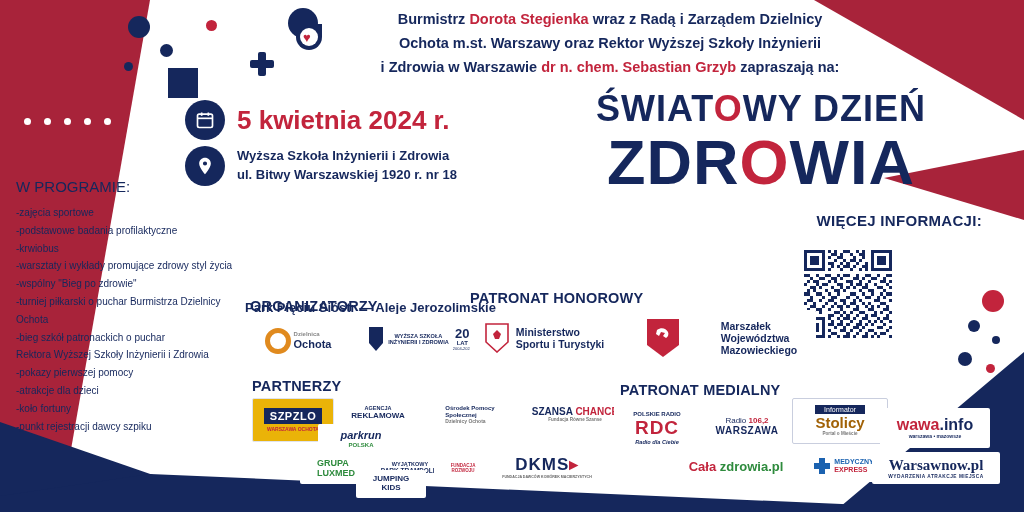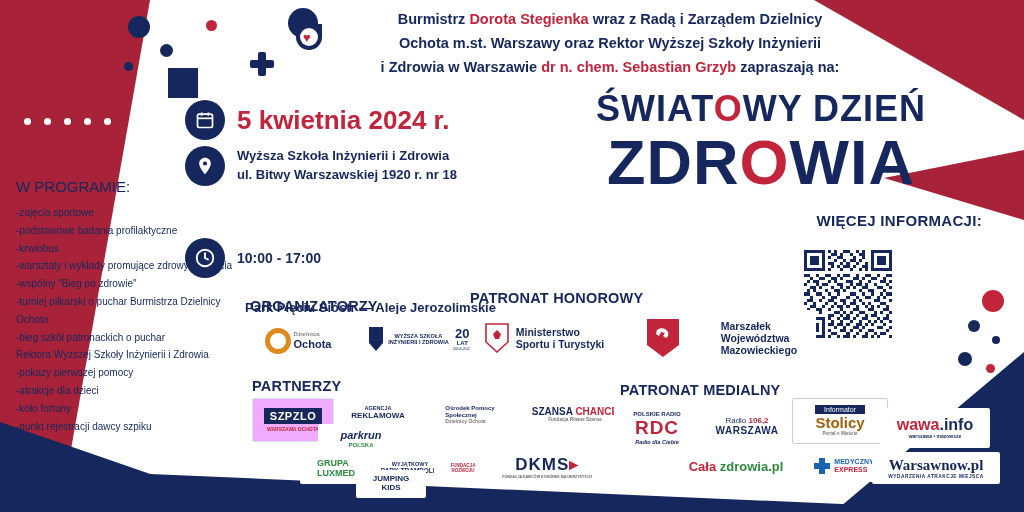--- a/index.html
+++ b/index.html
@@ -472,29 +472,20 @@
       <div class="addr">
         <div>Wyższa Szkoła Inżynierii i Zdrowia</div>
         <div>ul. Bitwy Warszawskiej 1920 r. nr 18</div>
       </div>
     </div>
 
     <div style="position:relative;height:46px;">
       <div class="park">Park Pięciu Sióstr — Aleje Jerozolimskie</div>
     </div>
 
-    <div class="row">
-      <div class="ic">
-        <svg width="22" height="22" viewBox="0 0 24 24" fill="none" stroke="#ffffff" stroke-width="2">
-          <circle cx="12" cy="12" r="9"></circle>
-          <polyline points="12,6 12,12 16,14"></polyline>
-        </svg>
-      </div>
-      <div class="hours">10:00 - 17:00</div>
-    </div>
   </div>
 
   <div class="sec-title" style="left:250px;top:298px;">ORGANIZATORZY</div>
   <div class="sec-title" style="left:470px;top:290px;">PATRONAT HONOROWY</div>
   <div class="sec-title" style="left:252px;top:378px;">PARTNERZY</div>
   <div class="sec-title" style="left:620px;top:382px;">PATRONAT MEDIALNY</div>
 
   <div class="logo-box" style="left:238px;top:320px;width:120px;height:42px;">
     <div style="display:flex;align-items:center;gap:3px;">
       <div style="width:26px;height:26px;border-radius:50%;border:5px solid #e08a1e;"></div>
@@ -542,21 +533,21 @@
         <path d="M12 12c4-3 9-2 11 2 1 2 0 5-2 6l-3-2 2-3-4-1-2 4-3-2z" fill="#ffffff"></path>
       </svg>
       <div style="text-align:left;color:#15275c;margin-left:33px;">
         <div style="font-size:10.5px;font-weight:700;">Marszałek</div>
         <div style="font-size:10.5px;font-weight:700;">Województwa</div>
         <div style="font-size:10.5px;font-weight:700;">Mazowieckiego</div>
       </div>
     </div>
   </div>
 
-  <div class="logo-box" style="left:252px;top:398px;width:82px;height:44px;border:1px solid #dfe3ee;background:#f0abfc;">
+  <div class="logo-box" style="left:252px;top:398px;width:82px;height:44px;border:1px solid #dfe3ee;background:#eab308;">
     <div>
       <div style="background:#15275c;color:#fff;font-size:11px;font-weight:700;padding:2px 6px;letter-spacing:.5px;">SZPZLO</div>
       <div class="logo-txt" style="font-size:5px;color:#c2243c;margin-top:3px;">WARSZAWA OCHOTA</div>
     </div>
   </div>
 
   <div class="logo-box" style="left:340px;top:398px;width:76px;height:30px;">
     <div>
       <div class="logo-txt" style="font-size:5.5px;">AGENCJA</div>
       <div class="logo-txt rd" style="font-size:8px;">REKLAMOWA</div>

